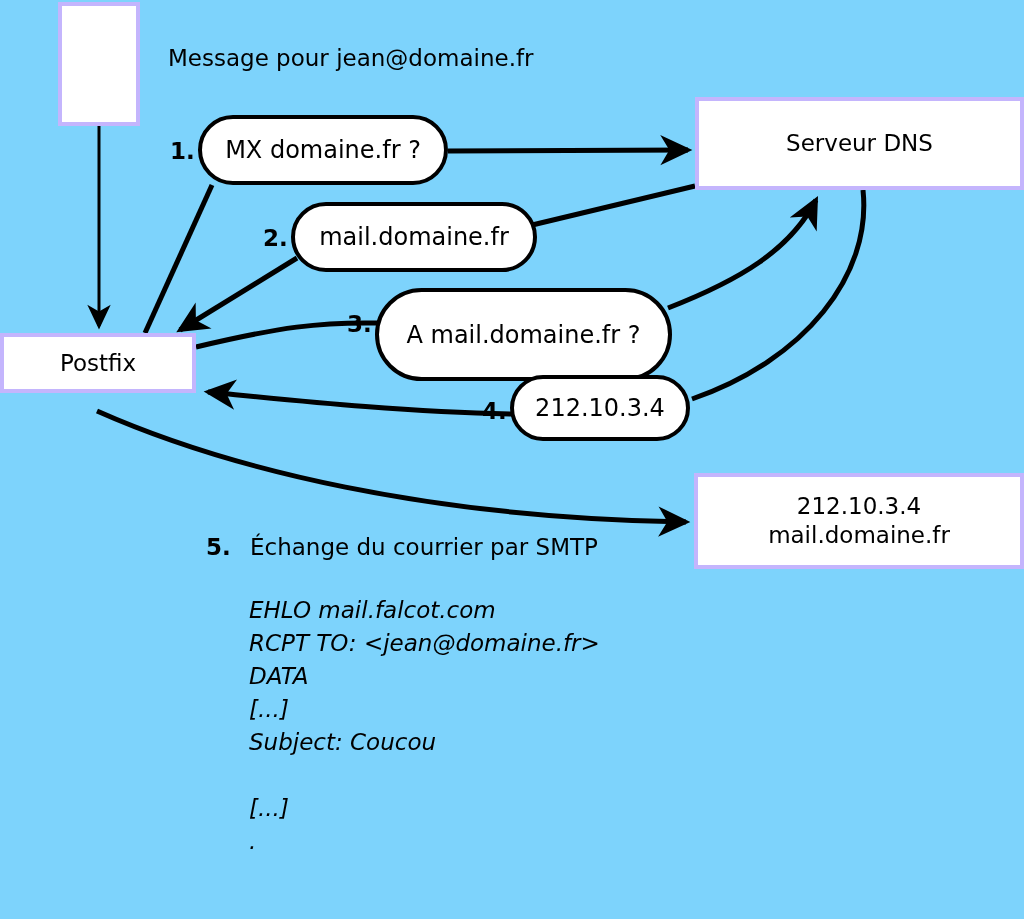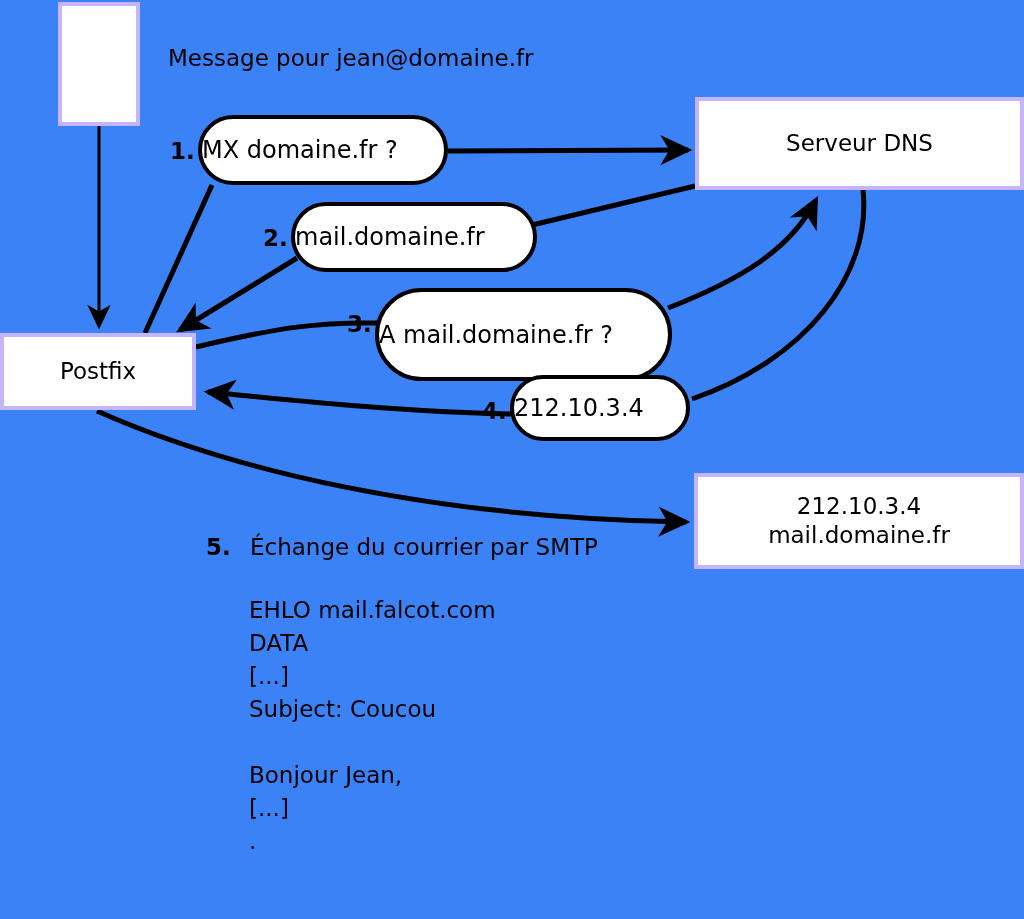--- a/index.html
+++ b/index.html
@@ -7,21 +7,21 @@
     padding: 0;
     background: #ffffff;
   }
   body {
     font-family: "DejaVu Sans", sans-serif;
   }
   #canvas {
     position: relative;
     width: 1024px;
     height: 919px;
-    background: #3b82f6;
+    background: #7dd3fc;
     overflow: hidden;
   }
   #wires {
     position: absolute;
     left: 0;
     top: 0;
     width: 1024px;
     height: 919px;
   }
   .node-box {
@@ -39,20 +39,21 @@
     z-index: 3;
   }
   .bubble {
     position: absolute;
     box-sizing: border-box;
     border: 4px solid #000000;
     background: #ffffff;
     border-radius: 999px;
     display: flex;
     align-items: center;
+    justify-content: center;
     font-size: 24px;
     color: #000000;
     white-space: nowrap;
     z-index: 4;
   }
   .step-num {
     position: absolute;
     font-size: 23px;
     font-weight: bold;
     color: #000000;
@@ -68,20 +69,21 @@
   }
   .proto-block {
     position: absolute;
     font-size: 23px;
     color: #000000;
     line-height: 33px;
     z-index: 5;
   }
   .proto-line {
     white-space: pre;
+    font-style: italic;
   }
   .proto-line.blank {
     height: 33px;
   }
 </style>
 </head>
 <body>
 
 <div id="canvas">
 
@@ -115,21 +117,21 @@
 
     <path d="M97,411 C230,470 430,518 686,522" fill="none" stroke="#000000" stroke-width="5" marker-end="url(#ah)"></path>
   </svg>
 
   <div class="node-box" style="left:58px; top:2px; width:82px; height:124px;">
     <span></span>
   </div>
 
   <div class="free-text" style="left:168px; top:45px;">Message pour jean@domaine.fr</div>
 
-  <div class="node-box" style="left:0px; top:333px; width:196px; height:77px;">
+  <div class="node-box" style="left:0px; top:333px; width:196px; height:60px;">
     <span>Postfix</span>
   </div>
 
   <div class="node-box" style="left:695px; top:97px; width:329px; height:93px;">
     <span>Serveur DNS</span>
   </div>
 
   <div class="node-box" style="left:694px; top:473px; width:330px; height:96px; flex-direction:column;">
     <span>212.10.3.4</span>
     <span>mail.domaine.fr</span>
@@ -153,22 +155,22 @@
   <div class="step-num" style="left:482px; top:398px;">4.</div>
   <div class="bubble" style="left:510px; top:375px; width:180px; height:66px;">
     <span>212.10.3.4</span>
   </div>
 
   <div class="step-num" style="left:206px; top:534px;">5.</div>
   <div class="free-text" style="left:250px; top:534px;">Échange du courrier par SMTP</div>
 
   <div class="proto-block" style="left:249px; top:594px;">
     <div class="proto-line">EHLO mail.falcot.com</div>
+    <div class="proto-line">RCPT TO: &lt;jean@domaine.fr&gt;</div>
     <div class="proto-line">DATA</div>
     <div class="proto-line">[...]</div>
     <div class="proto-line">Subject: Coucou</div>
     <div class="proto-line blank"></div>
-    <div class="proto-line">Bonjour Jean,</div>
     <div class="proto-line">[...]</div>
     <div class="proto-line">.</div>
   </div>
 
 </div>
 
 </body></html>

